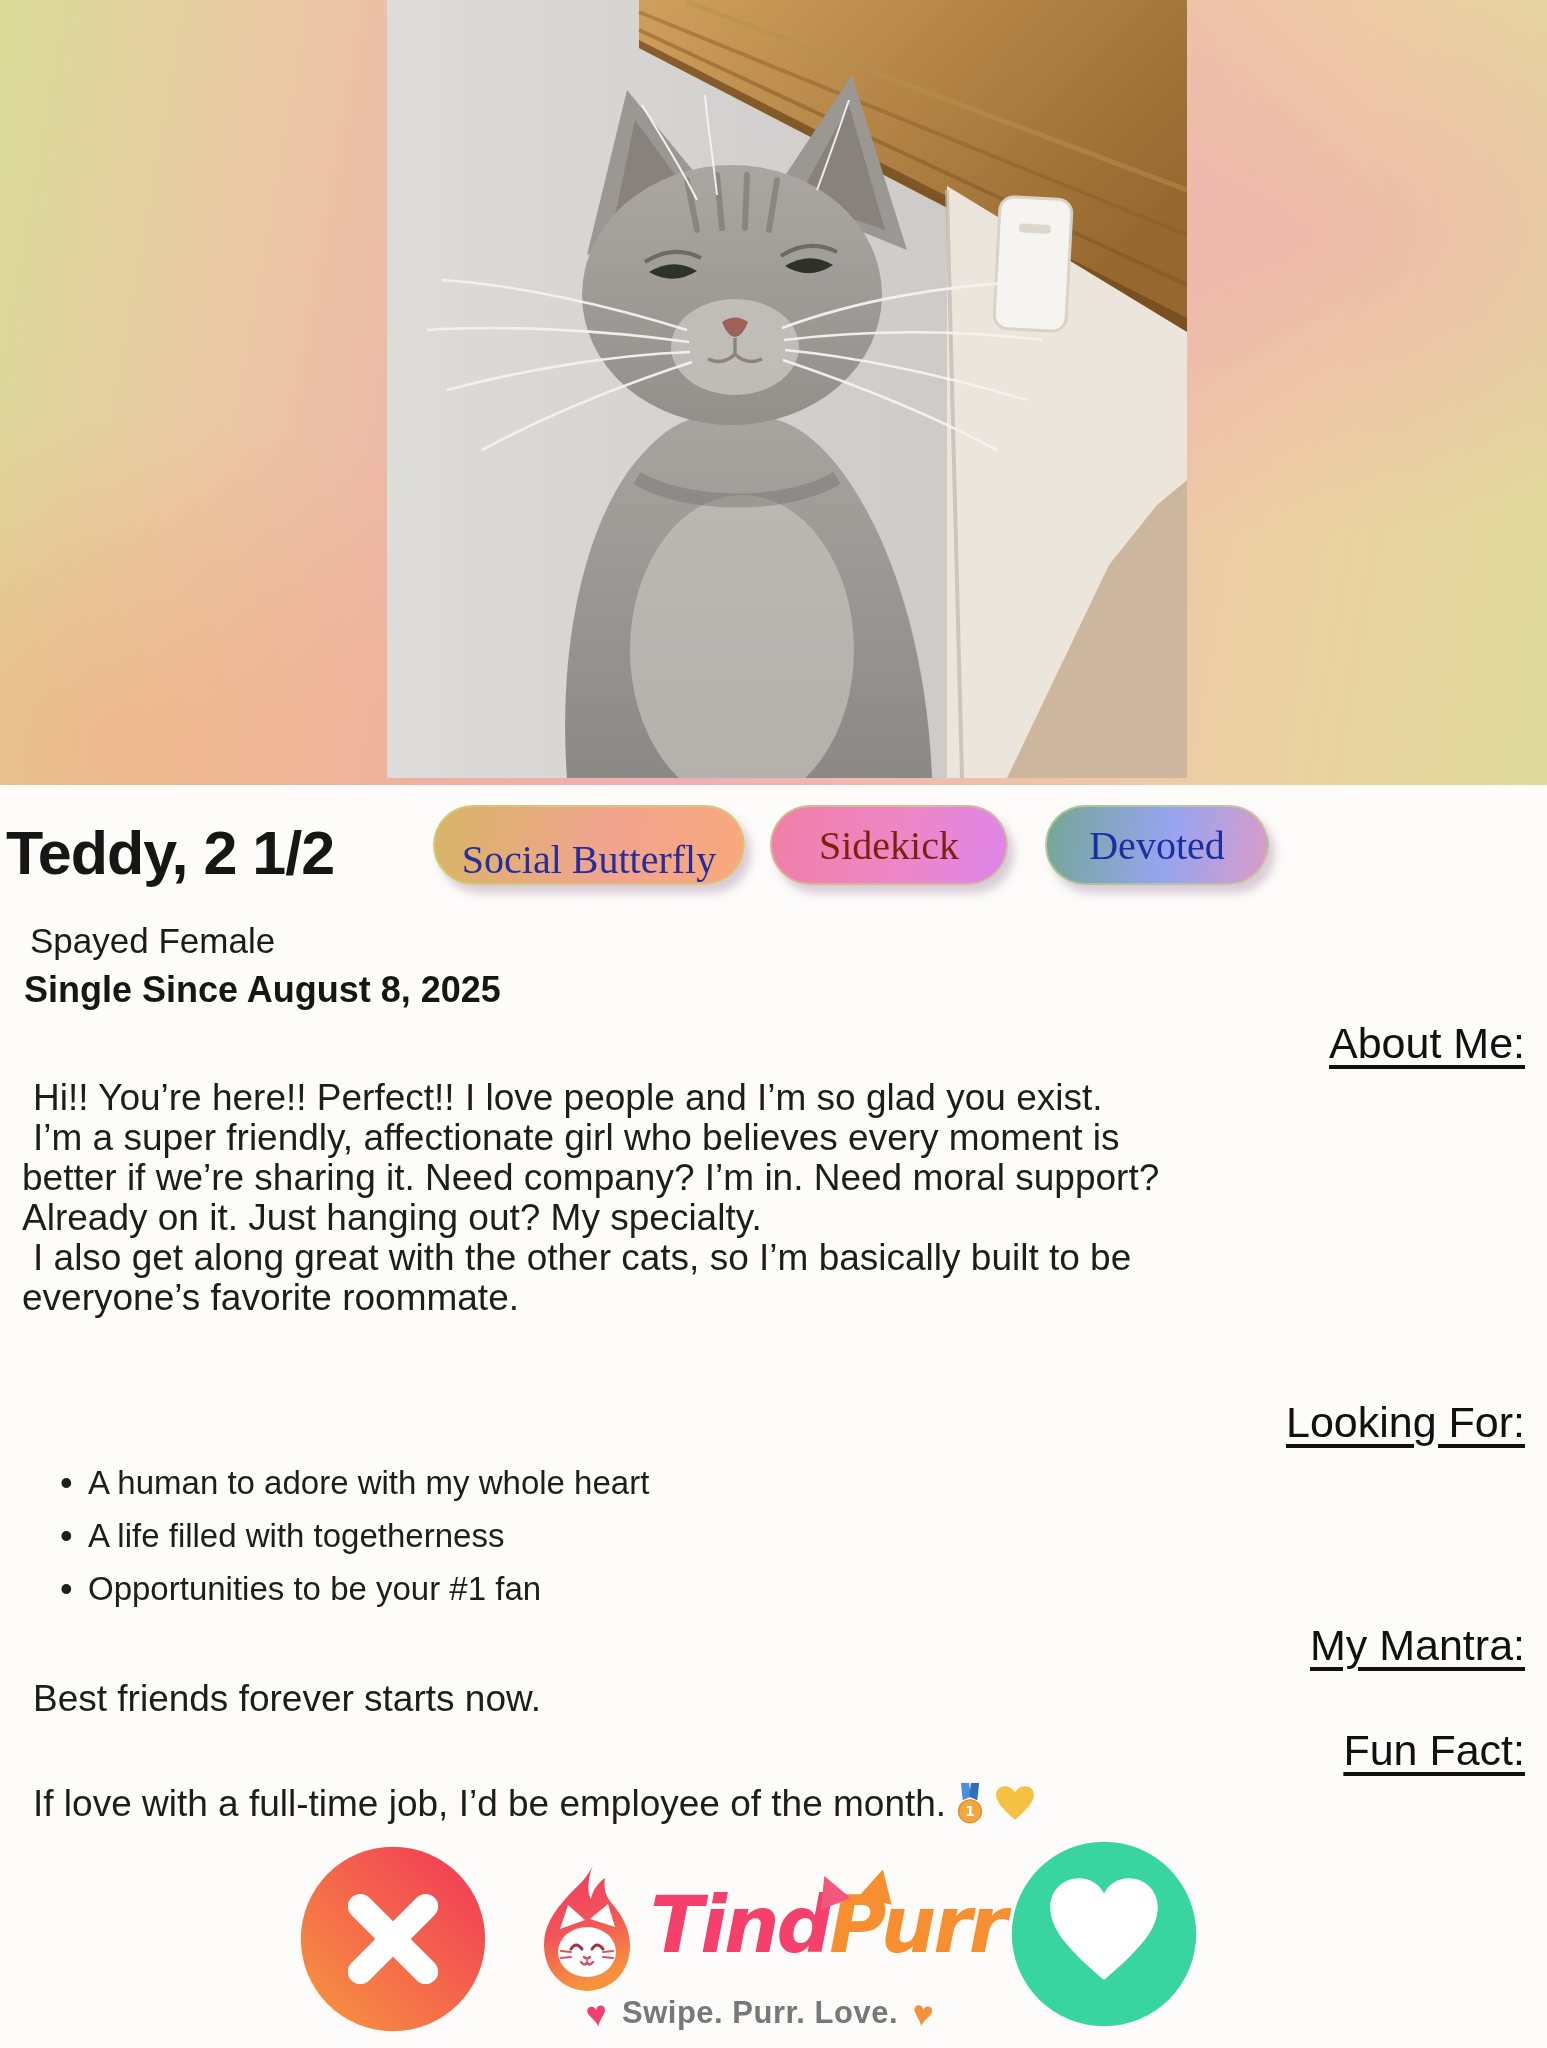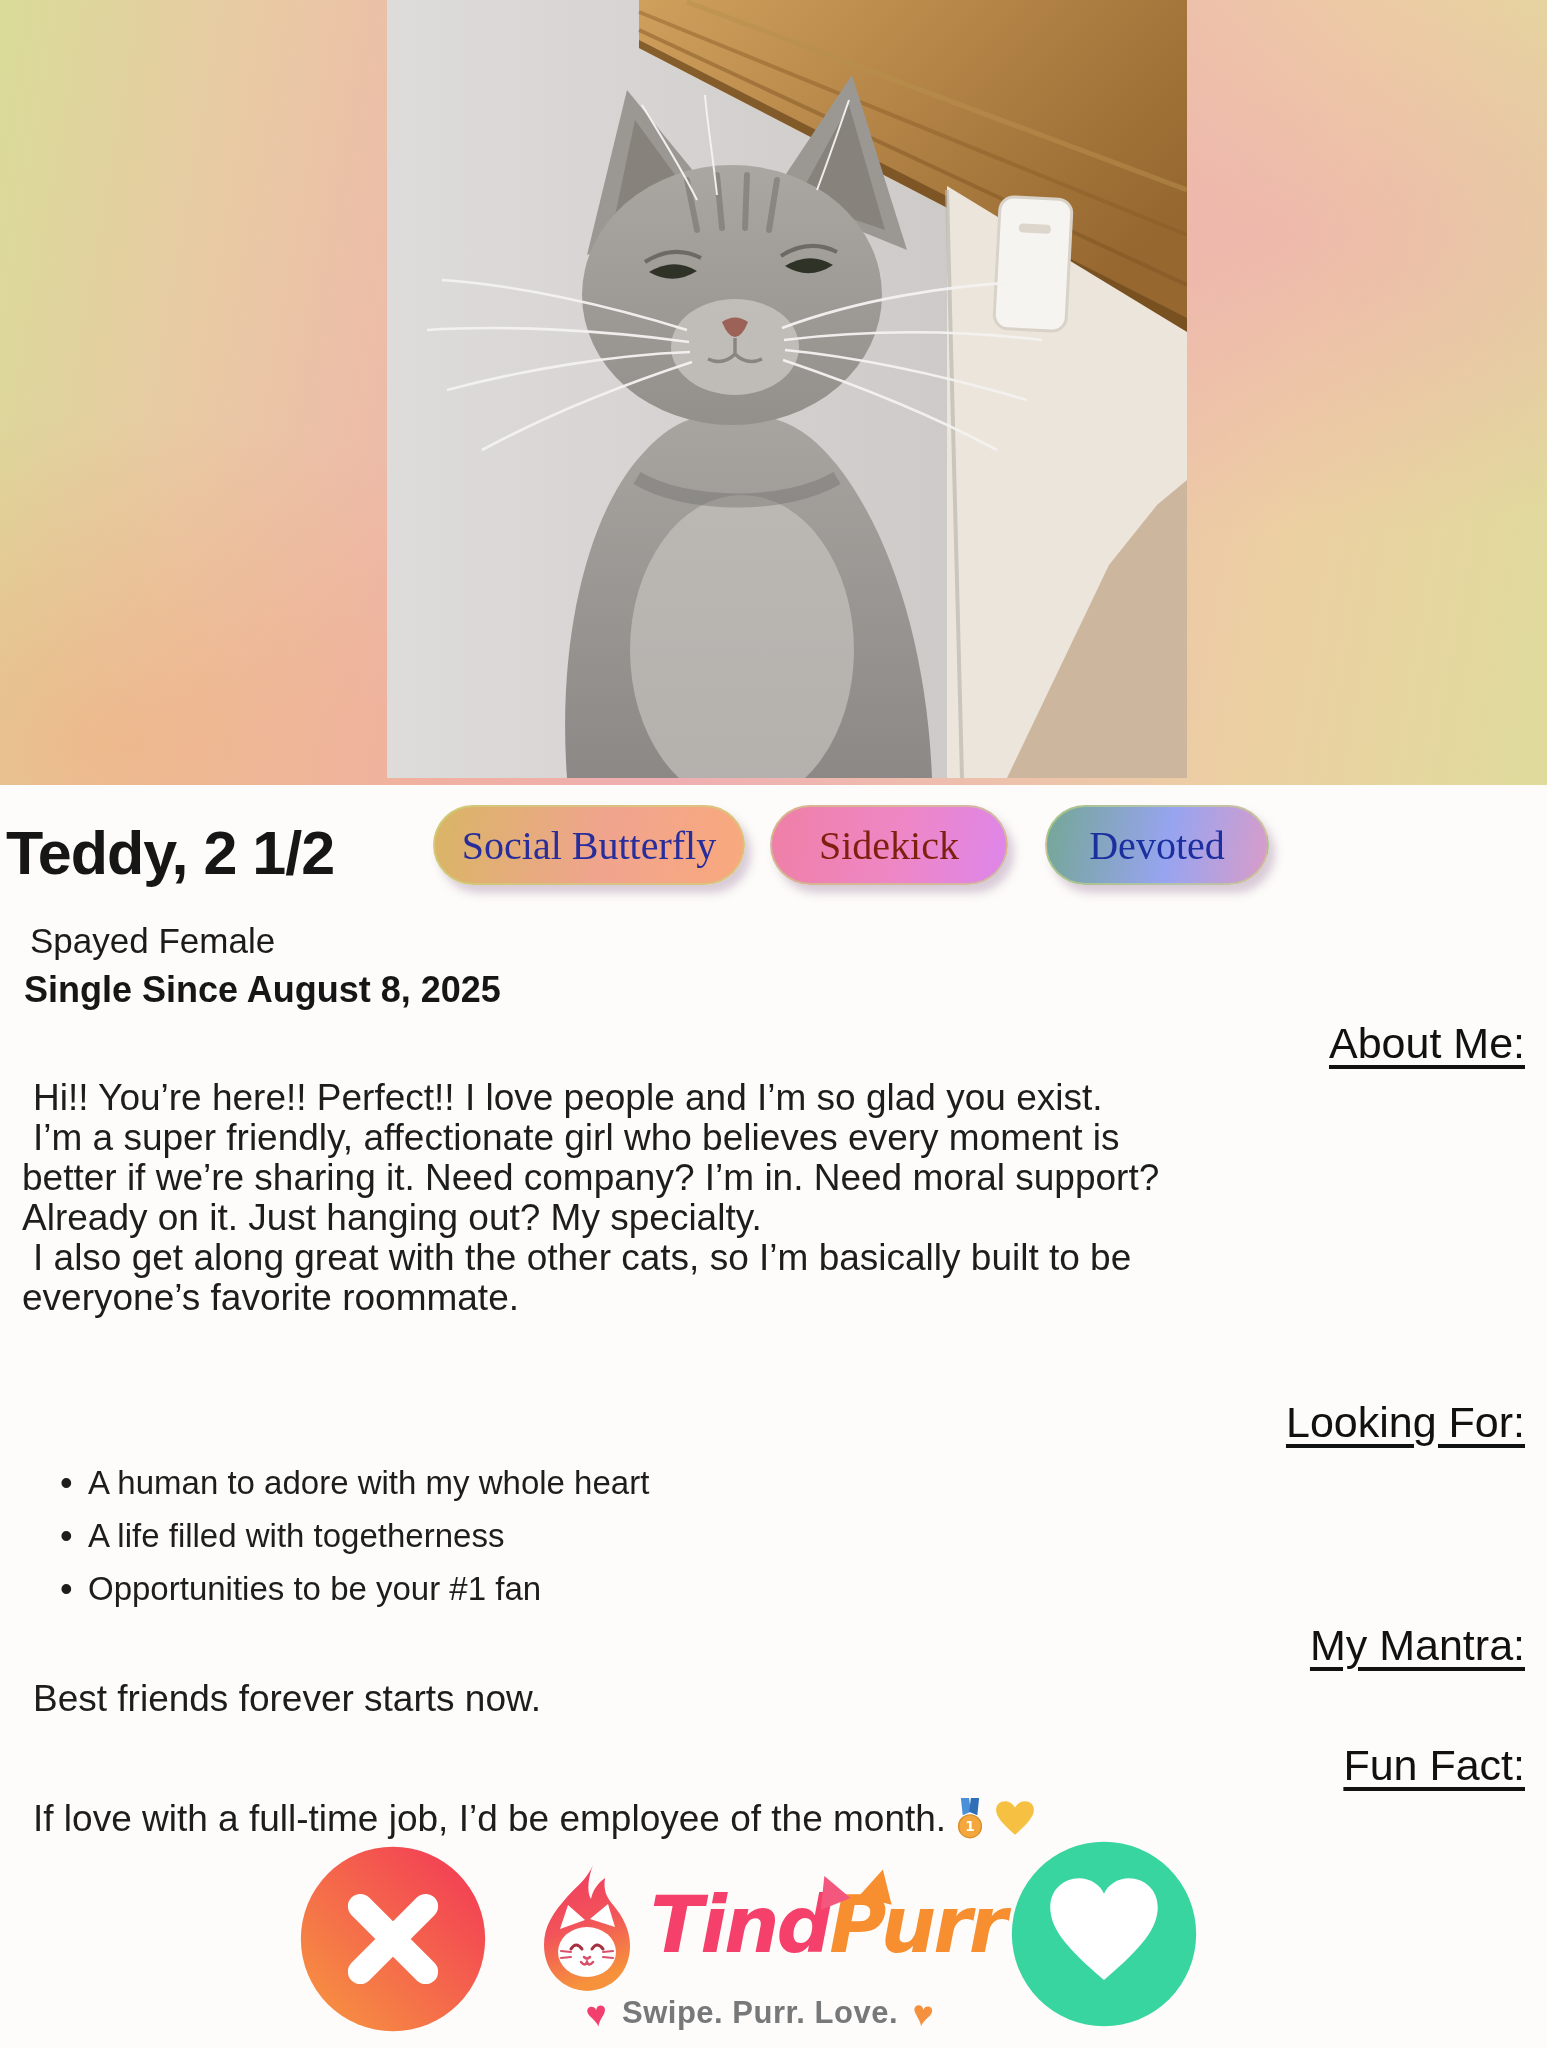--- a/index.html
+++ b/index.html
@@ -30,21 +30,21 @@
   .single-since{margin:6px 0 0 2px;font-size:36px;line-height:46px;font-weight:700;}
   .section-heading{margin:4px 0 0 0;font-size:43px;line-height:52px;color:#111;
     text-decoration:underline;text-decoration-thickness:3.5px;text-underline-offset:7px;text-align:right;}
   .body-text{margin:0;font-size:37px;line-height:40px;max-width:1180px;text-indent:11px;color:#1d1d1d;}
   .first-para{margin-top:9px;}
   .looking-heading{margin-top:78px;}
   ul.bullets{margin:8px 0 0 0;padding:0 0 0 38px;list-style:none;}
   ul.bullets li{position:relative;font-size:33px;line-height:53px;padding-left:28px;color:#1d1d1d;}
   ul.bullets li::before{content:"\2022";position:absolute;left:0;top:0;font-size:36px;}
   .mantra-text{margin-top:8px;}
-  .funfact-heading{margin-top:20px;}
+  .funfact-heading{margin-top:5px;}
   .funfact-line{margin-top:7px;display:flex;align-items:center;gap:6px;}
   .emoji{display:inline-block;height:42px;vertical-align:middle;}
 
   
   .footer{position:absolute;left:0;top:1835px;width:1547px;height:213px;}
   .circle-btn{position:absolute;width:192px;height:192px;border:none;background:none;padding:0;cursor:pointer;}
   .x-btn{left:297px;top:8px;}
   .like-btn{left:1008px;top:3px;}
   .logo-flame{position:absolute;left:527px;top:28px;width:118px;height:130px;}
   .logo-text{position:absolute;left:650px;top:40px;font-family:"DejaVu Sans",sans-serif;
@@ -127,21 +127,21 @@
           <path d="M398,350 C480,358 565,378 640,400"></path>
           <path d="M396,360 C470,385 545,415 610,450"></path>
           <path d="M310,200 C290,160 270,130 255,105 M330,195 C325,150 320,120 318,95 M430,190 C445,150 455,120 462,100" stroke-width="2"></path>
         </g>
       </g>
     </svg>
   </div>
 
   <div class="header-row">
     <div class="pet-name">Teddy, 2 1/2</div>
-    <div class="badge badge-0" style="background: linear-gradient(100deg, rgb(217, 181, 102), rgb(240, 164, 142) 55%, rgb(249, 169, 125)); color: rgb(39, 45, 155);">
+    <div class="badge badge-0" style="background: linear-gradient(100deg, rgb(217, 181, 102), rgb(240, 164, 142) 55%, rgb(249, 169, 125)); color: rgb(39, 45, 155); align-items: flex-end;">
       <span>Social Butterfly</span>
     </div>
     <div class="badge badge-1" style="background: linear-gradient(100deg, rgb(239, 127, 166), rgb(238, 135, 198) 55%, rgb(221, 133, 234)); color: rgb(126, 31, 16);">
       <span>Sidekick</span>
     </div>
     <div class="badge badge-2" style="background: linear-gradient(100deg, rgb(116, 167, 150), rgb(151, 164, 240) 55%, rgb(217, 156, 201)); color: rgb(27, 47, 159);">
       <span>Devoted</span>
     </div>
   </div>
 

